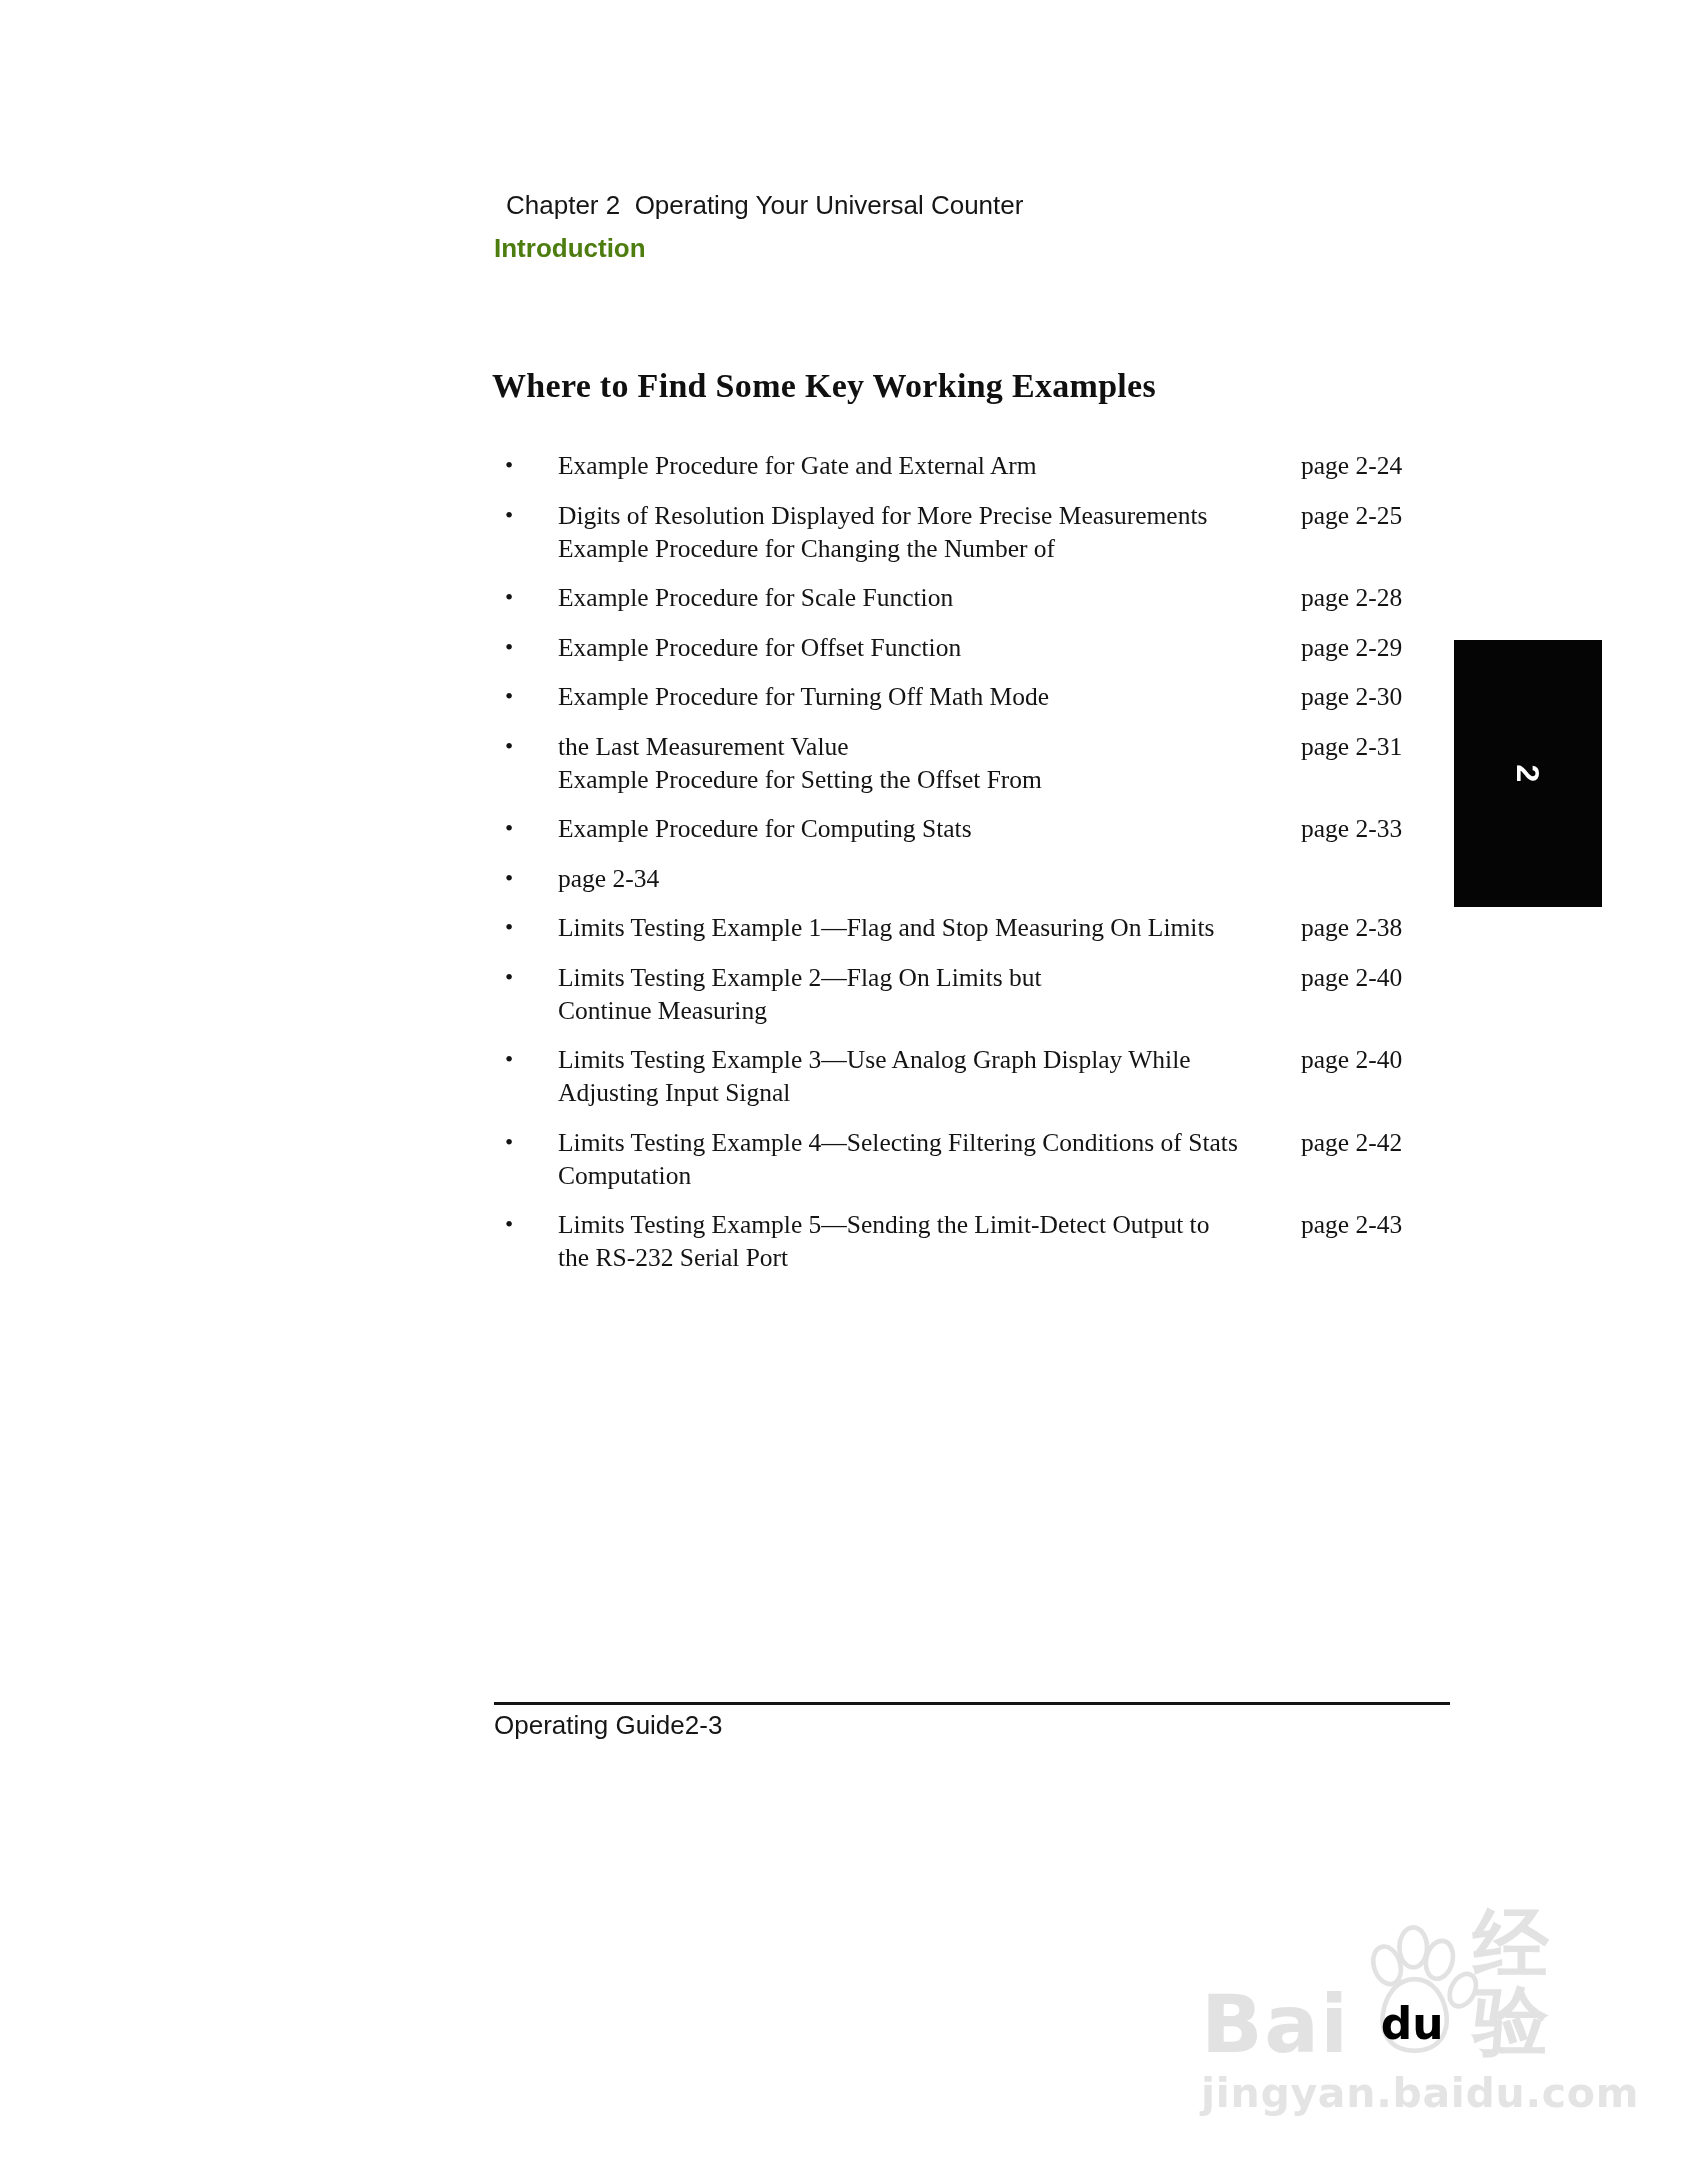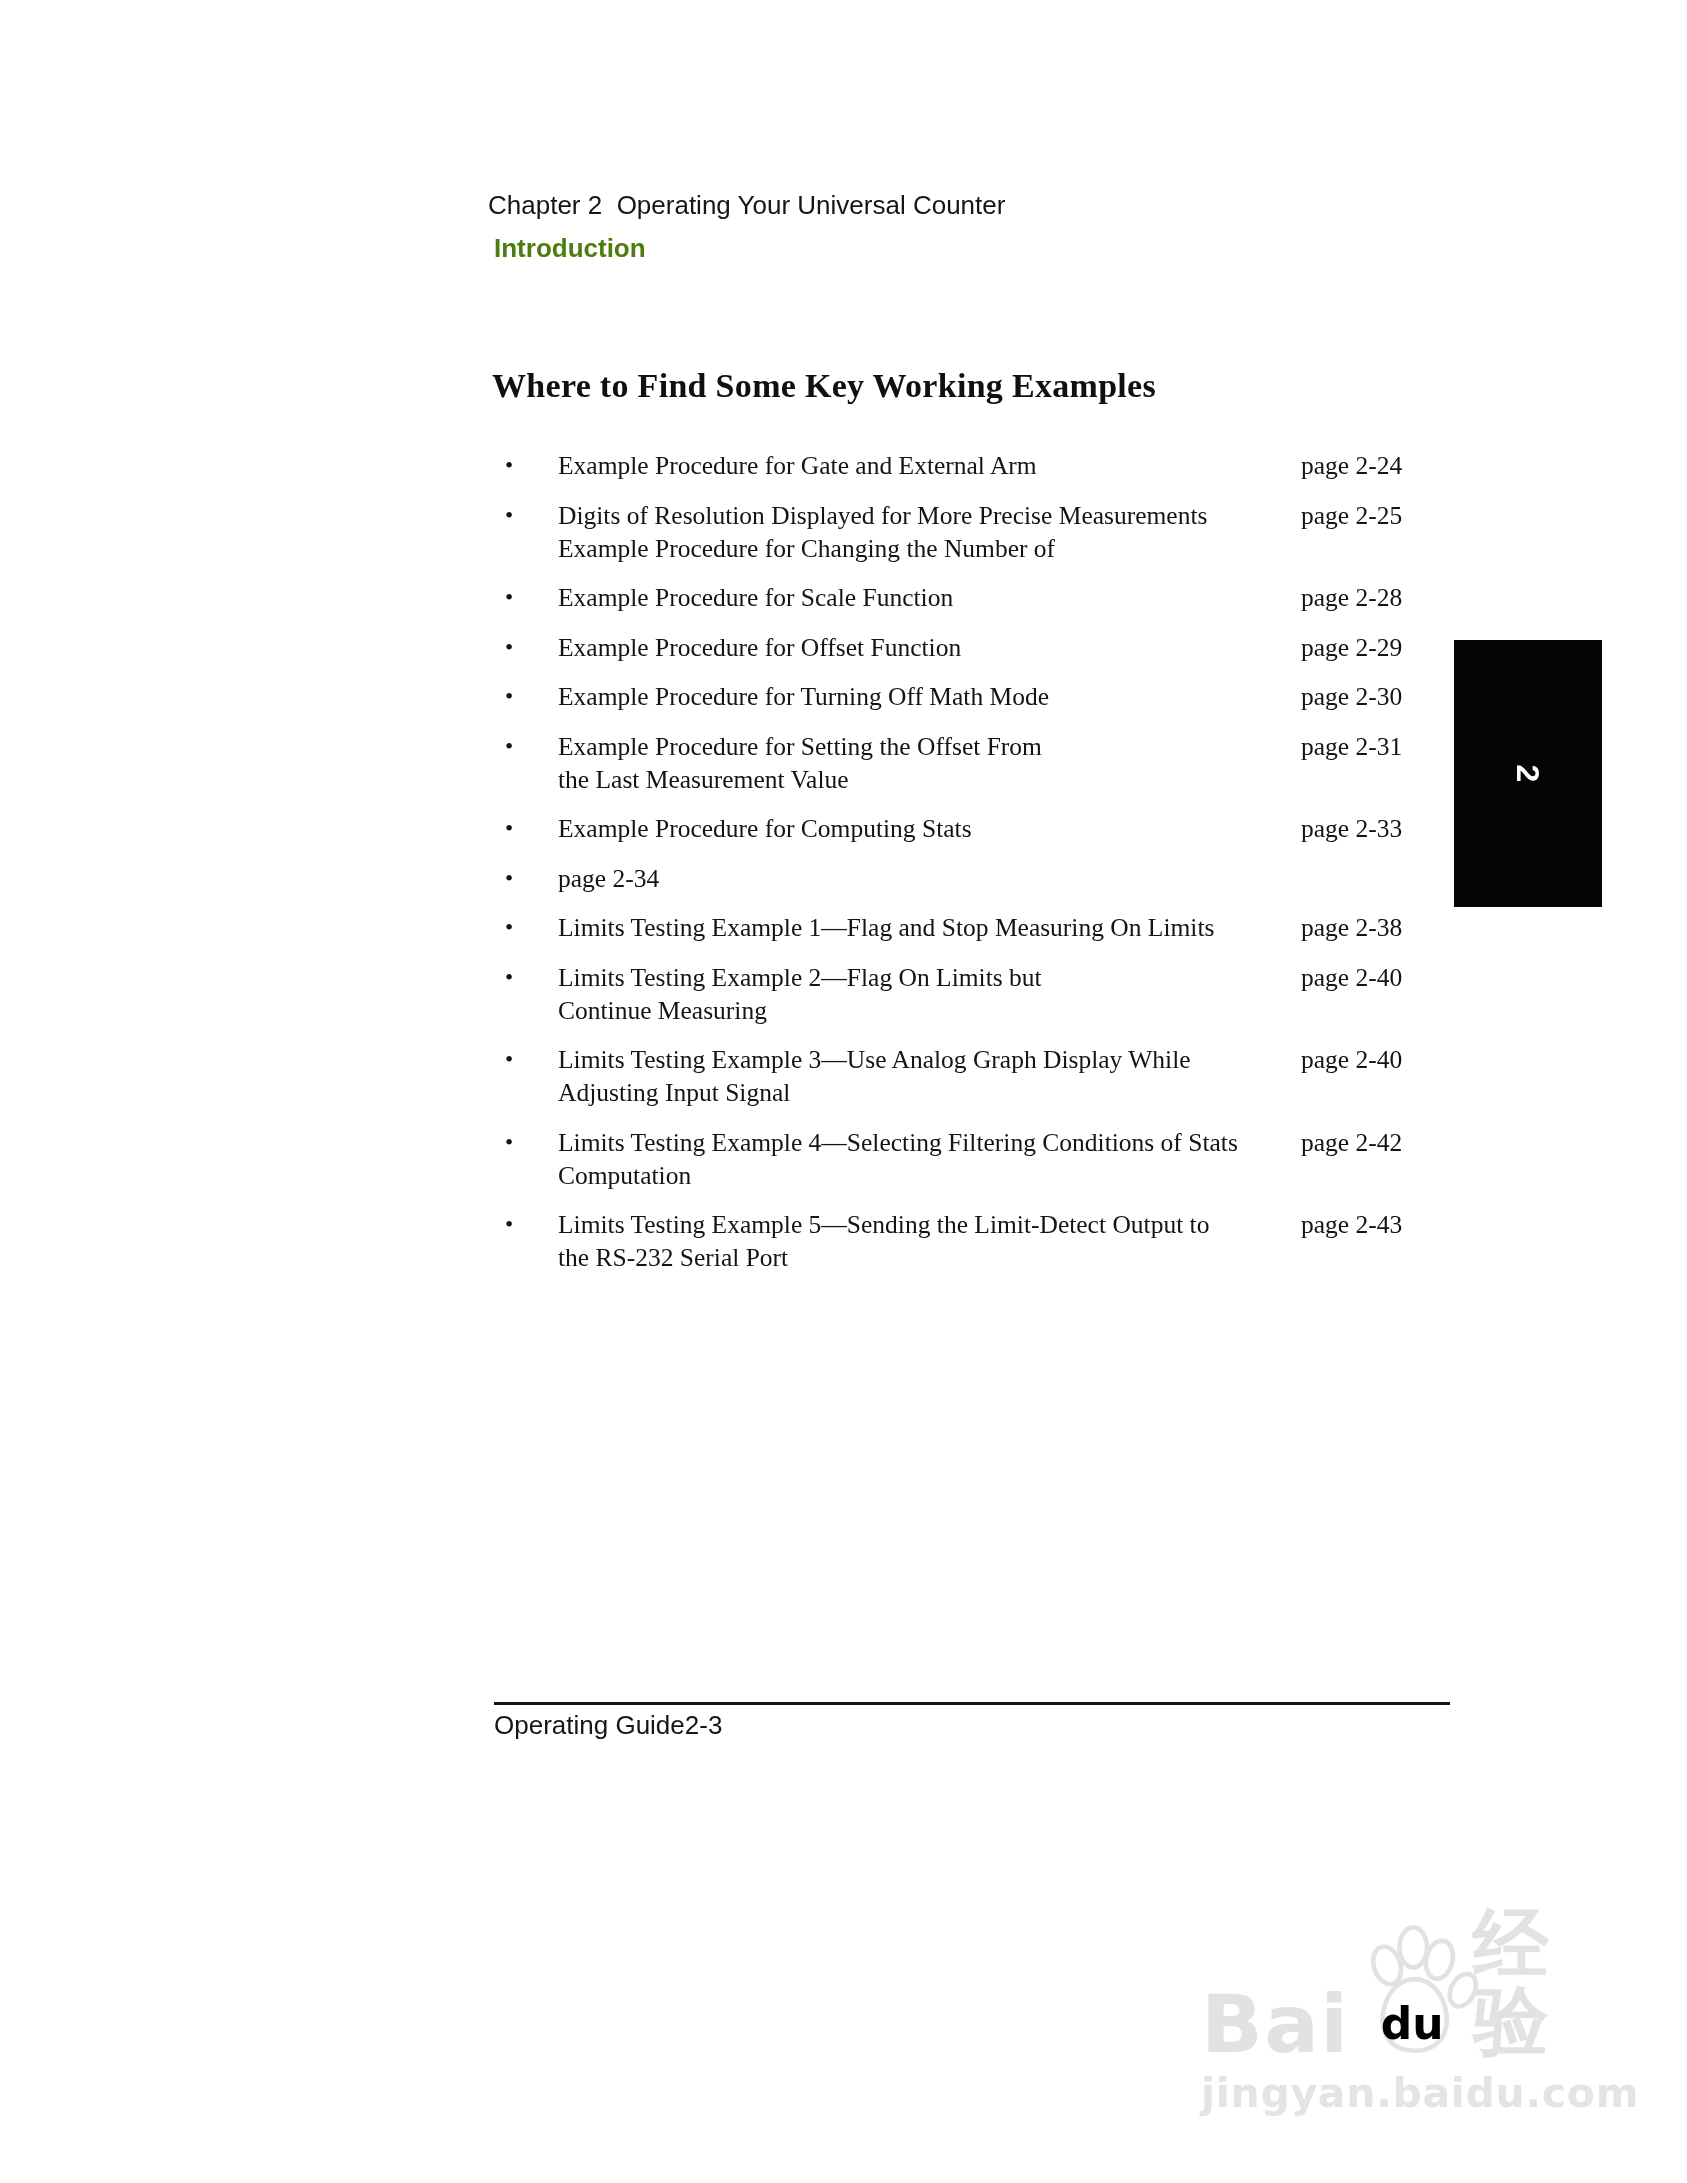--- a/index.html
+++ b/index.html
@@ -7,21 +7,21 @@
     width: 1687px; height: 2183px;
     background: #ffffff;
     position: relative;
     font-family: "Liberation Serif", serif;
     color: #161616;
     overflow: hidden;
   }
 
   
   .chapter-line {
-    position: absolute; left: 488px; top: 190px;
+    position: absolute; left: 506px; top: 190px;
     font-family: "Liberation Sans", sans-serif;
     font-size: 26px; line-height: 30px; color: #161616;
     white-space: pre;
   }
   .section-line {
     position: absolute; left: 494px; top: 233px;
     font-family: "Liberation Sans", sans-serif;
     font-weight: bold; font-size: 26px; line-height: 30px; color: #4d7c0f;
   }
 
@@ -163,22 +163,22 @@
       <span class="bullet">•</span>
       <div class="toc-text">
           <div>Example Procedure for Turning Off Math Mode</div>
         </div>
       <div class="page-ref">page 2-30</div>
     </div>
 
     <div class="toc-item">
       <span class="bullet">•</span>
       <div class="toc-text">
+        <div>the Last Measurement Value</div>
         <div>Example Procedure for Setting the Offset From</div>
-        <div>the Last Measurement Value</div>
       </div>
       <div class="page-ref">page 2-31</div>
     </div>
 
     <div class="toc-item">
       <span class="bullet">•</span>
       <div class="toc-text">
           <div>Example Procedure for Computing Stats</div>
         </div>
       <div class="page-ref">page 2-33</div>

